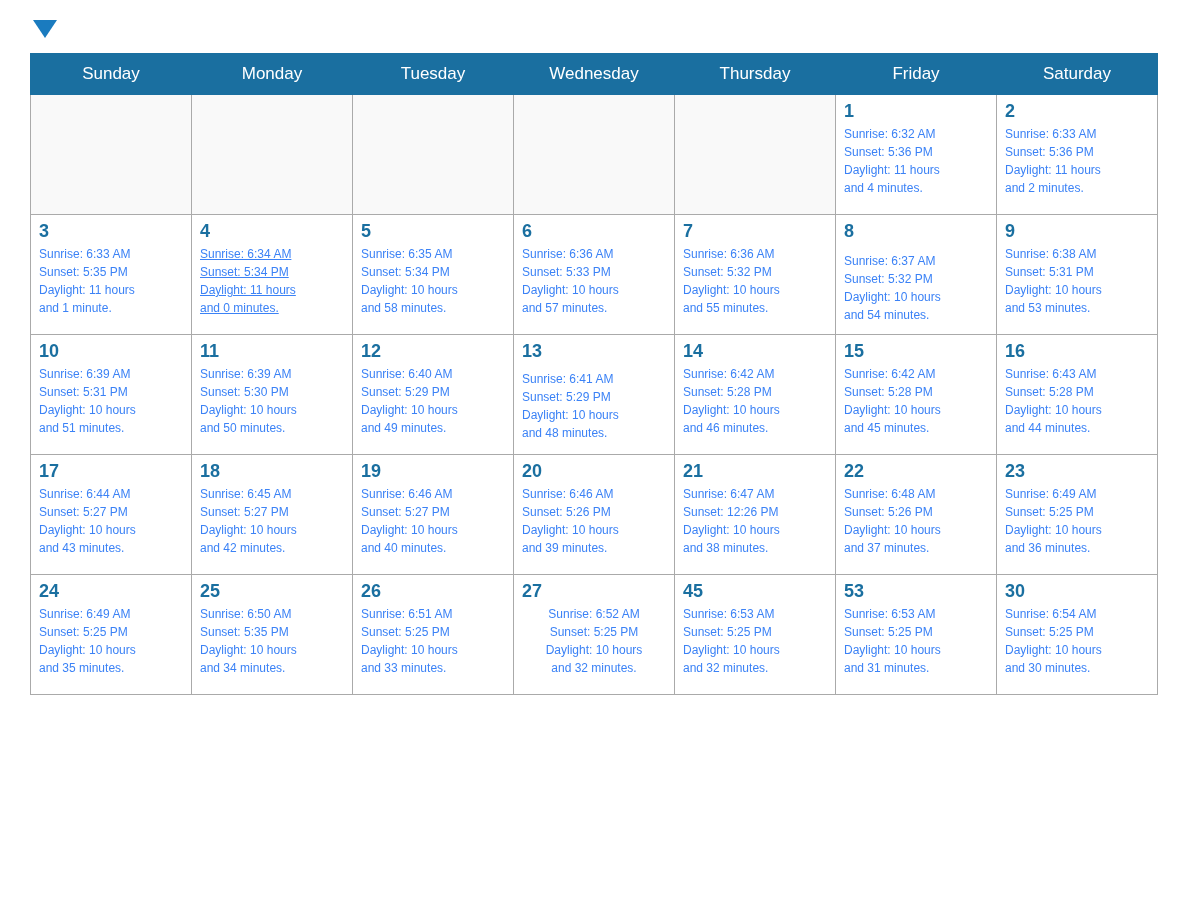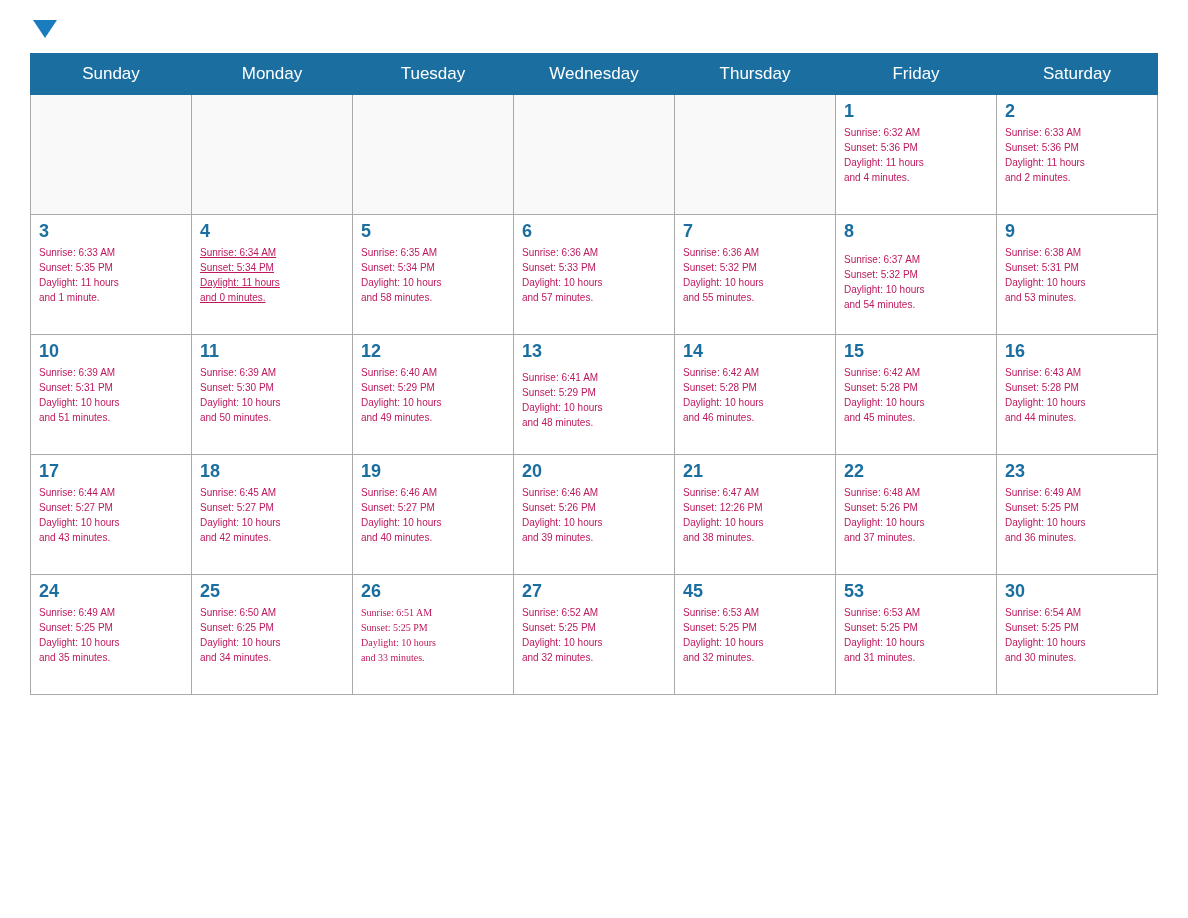--- a/index.html
+++ b/index.html
@@ -83,22 +83,22 @@
       color: #333;
     }
     .day-number {
       font-size: 18px;
       color: #1a6fa0;
       font-weight: bold;
       display: block;
       margin-bottom: 3px;
     }
     .day-info {
-      font-size: 10px;
-      color: #be185d;
+      font-size: 12px;
+      color: #3b82f6;
       line-height: 1.5;
     }
     .empty-cell {
       background: #f9f9f9;
     }
     tr td { border-top: 2px solid #666; }
   </style>
 </head>
 <body>
 
@@ -308,34 +308,34 @@
         <td>
           <span class="day-number">24</span>
           <div class="day-info" style="white-space: pre-line;">Sunrise: 6:49 AM
 Sunset: 5:25 PM
 Daylight: 10 hours
 and 35 minutes.</div>
         </td>
         <td>
           <span class="day-number">25</span>
           <div class="day-info" style="white-space: pre-line;">Sunrise: 6:50 AM
-Sunset: 6:25 PM
+Sunset: 5:35 PM
 Daylight: 10 hours
 and 34 minutes.</div>
         </td>
         <td>
           <span class="day-number">26</span>
-          <div class="day-info" style="white-space: pre-line; font-family: Liberation Serif, serif;">Sunrise: 6:51 AM
+          <div class="day-info" style="white-space: pre-line;">Sunrise: 6:51 AM
 Sunset: 5:25 PM
 Daylight: 10 hours
 and 33 minutes.</div>
         </td>
         <td>
           <span class="day-number">27</span>
-          <div class="day-info" style="white-space: pre-line;">Sunrise: 6:52 AM
+          <div class="day-info" style="white-space: pre-line; text-align: center;">Sunrise: 6:52 AM
 Sunset: 5:25 PM
 Daylight: 10 hours
 and 32 minutes.</div>
         </td>
         <td>
           <span class="day-number">45</span>
           <div class="day-info" style="white-space: pre-line;">Sunrise: 6:53 AM
 Sunset: 5:25 PM
 Daylight: 10 hours
 and 32 minutes.</div>

